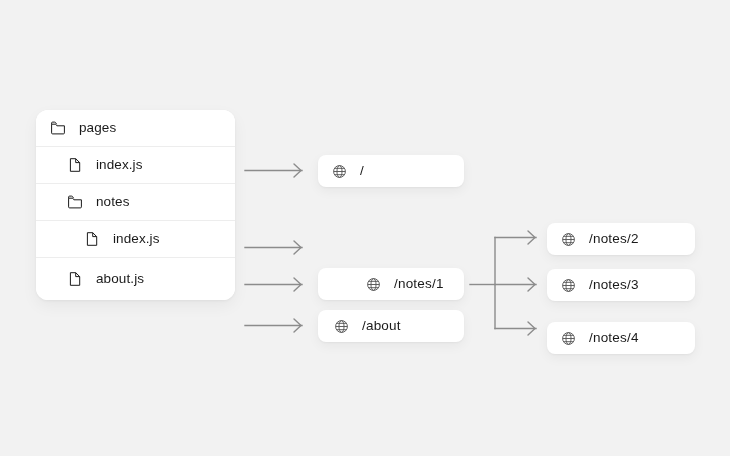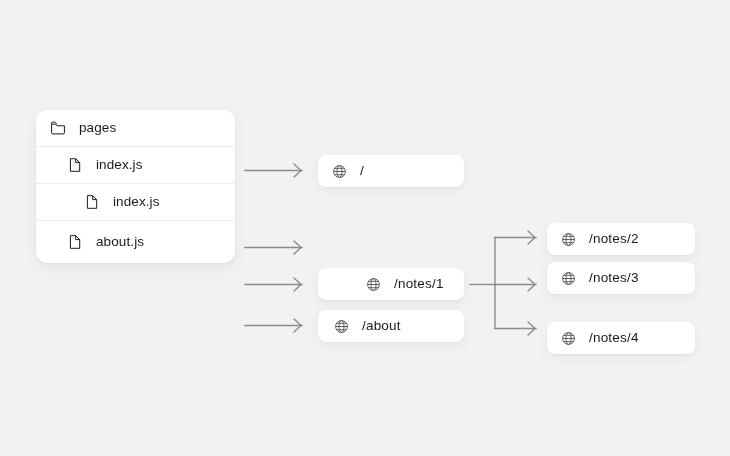--- a/index.html
+++ b/index.html
@@ -88,21 +88,21 @@
     line-height: 1;
     white-space: nowrap;
   }
 
   .pill-root   { left: 318px; top: 155px; width: 146px; }
   .pill-notes  { left: 318px; top: 231px; width: 146px; }
   .pill-notes1 { left: 318px; top: 268px; width: 146px; padding-left: 48px; }
   .pill-about  { left: 318px; top: 310px; width: 146px; padding-left: 16px; }
 
   .pill-notes2 { left: 547px; top: 223px; width: 148px; }
-  .pill-notes3 { left: 547px; top: 262px; width: 148px; }
+  .pill-notes3 { left: 547px; top: 269px; width: 148px; }
   .pill-notes4 { left: 547px; top: 322px; width: 148px; }
 
   
   .connector-layer {
     position: absolute;
     left: 0;
     top: 0;
     width: 730px;
     height: 456px;
     pointer-events: none;
@@ -124,20 +124,27 @@
     </div>
 
     <div class="tree-row depth-1">
       <svg class="tree-icon" viewBox="0 0 16 16" fill="none">
         <path d="M3.4 1.7h5.3l4 3.9v8.7H3.4V1.7z" stroke="#1a1a1a" stroke-width="1" stroke-linejoin="round"></path>
         <path d="M8.7 1.7v3.9h4" stroke="#1a1a1a" stroke-width="1" stroke-linejoin="round"></path>
       </svg>
       <span class="tree-label">index.js</span>
     </div>
 
+    <div class="tree-row depth-1">
+      <svg class="tree-icon" viewBox="0 0 16 16" fill="none">
+        <path d="M1.6 4.2h4l1.3 1.6h7.5v7.1a1 1 0 0 1-1 1H2.6a1 1 0 0 1-1-1V4.2z" stroke="#1a1a1a" stroke-width="1" stroke-linejoin="round"></path>
+        <path d="M1.6 4.2V3.1a1 1 0 0 1 1-1h2.1a1 1 0 0 1 .8.4l1.1 1.7" stroke="#1a1a1a" stroke-width="1" stroke-linejoin="round"></path>
+      </svg>
+      <span class="tree-label">notes</span>
+    </div>
 
     <div class="tree-row depth-2">
       <svg class="tree-icon" viewBox="0 0 16 16" fill="none">
         <path d="M3.4 1.7h5.3l4 3.9v8.7H3.4V1.7z" stroke="#1a1a1a" stroke-width="1" stroke-linejoin="round"></path>
         <path d="M8.7 1.7v3.9h4" stroke="#1a1a1a" stroke-width="1" stroke-linejoin="round"></path>
       </svg>
       <span class="tree-label">index.js</span>
     </div>
 
 

